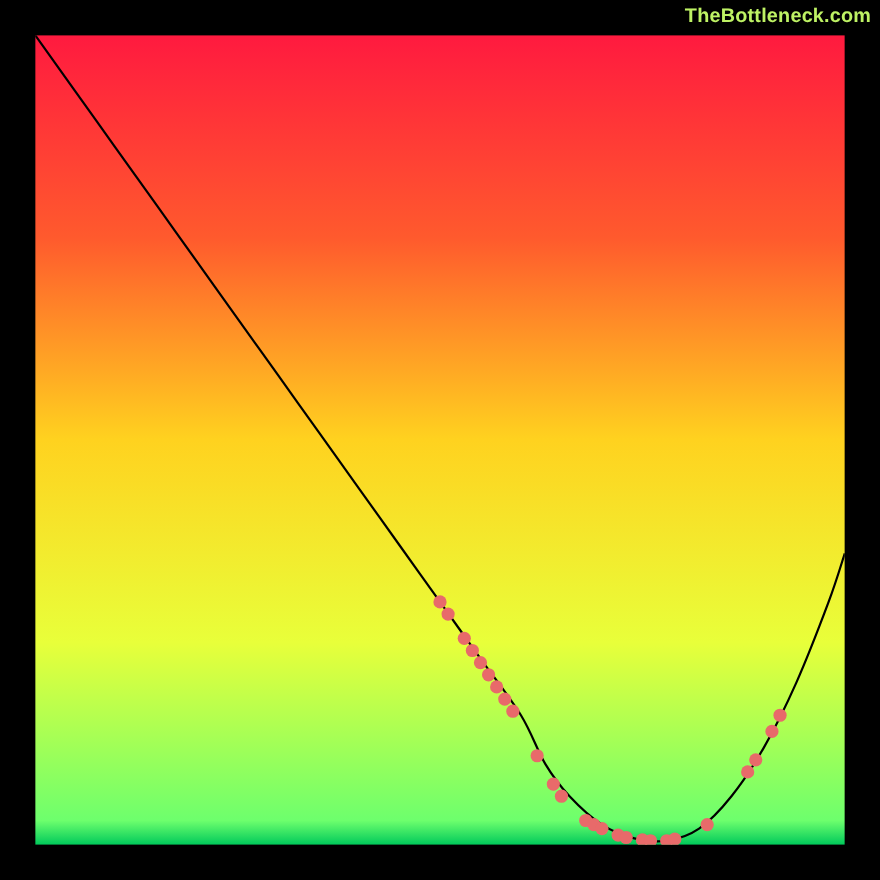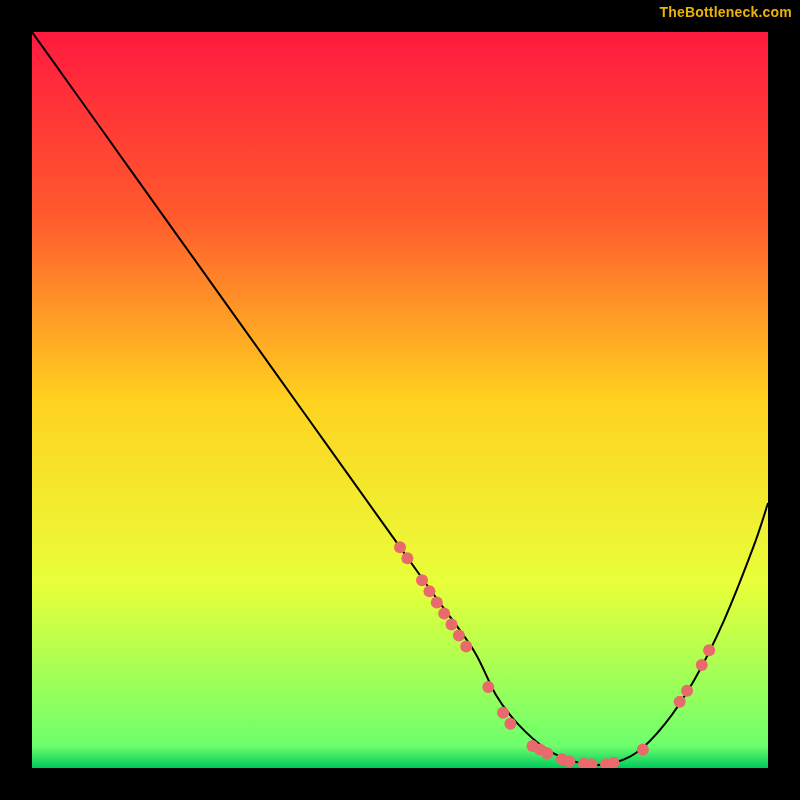--- a/index.html
+++ b/index.html
@@ -1,18 +1,18 @@
 <!DOCTYPE html>
 <html><head>
 <meta charset="utf-8">
 <style>
   * { margin: 0; padding: 0; box-sizing: border-box; }
   html, body { width: 800px; height: 800px; overflow: hidden; background: #000; font-family: Arial, sans-serif; }
   .frame { position: relative; width: 800px; height: 800px; background: #000; }
-  .watermark { position: absolute; top: 4px; right: 8px; color: #eab308; font-size: 14px; font-weight: 600; letter-spacing: 0.2px; }
+  .watermark { position: absolute; top: 4px; right: 8px; color: #bef264; font-size: 18px; font-weight: 600; letter-spacing: 0.2px; }
   .plot-area { position: absolute; left: 32px; top: 32px; width: 736px; height: 736px; }
   svg { display: block; }
 </style>
 </head>
 <body>
 
 <div class="frame">
   <div class="watermark">TheBottleneck.com</div>
   <div class="plot-area">
     <svg id="chart-svg" width="736" height="736" viewBox="0 0 736 736" preserveAspectRatio="none">

